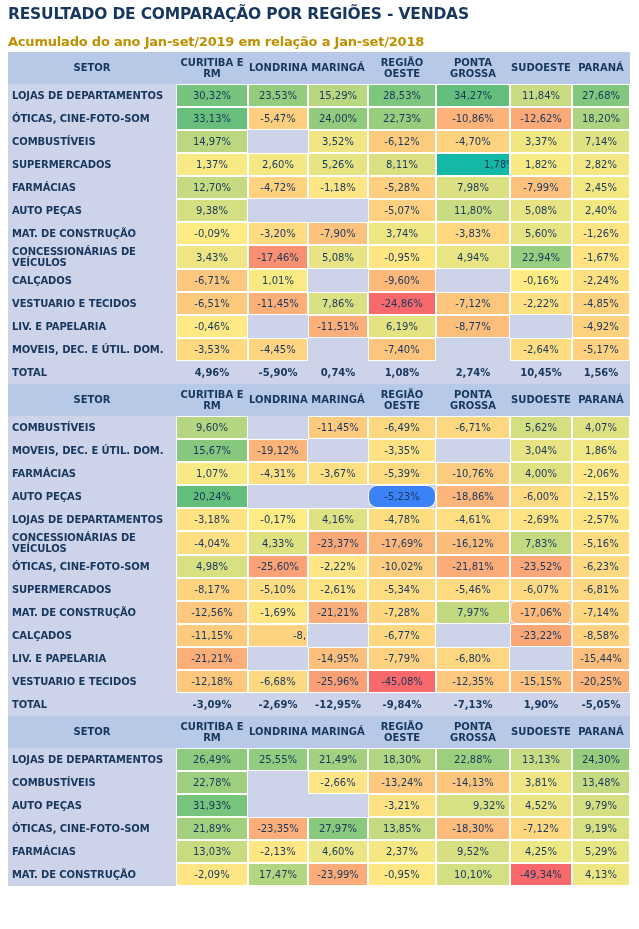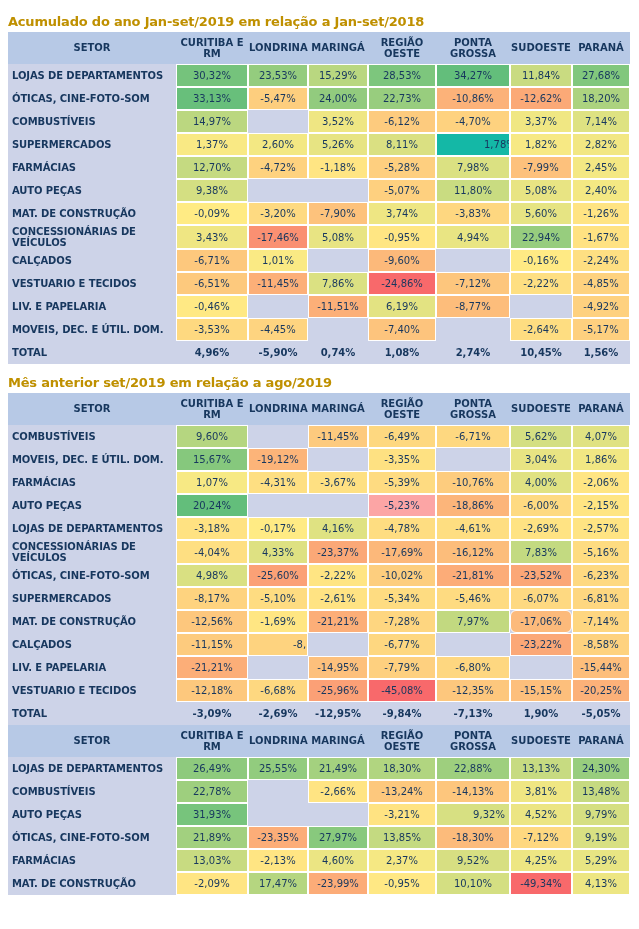--- a/index.html
+++ b/index.html
@@ -37,20 +37,21 @@
     line-height:1.1; letter-spacing:-0.1px; border:none;
   }
   table.heatmap td.filled { border-color:#ffffff; }
   table.heatmap tr.total-row td { font-weight:bold; }
 </style>
 </head>
 <body>
 
 <div class="page">
 
+  <h1>RESULTADO DE COMPARAÇÃO POR REGIÕES - VENDAS</h1>
 
   <section>
     <h2 class="section-title">Acumulado do ano Jan-set/2019 em relação a Jan-set/2018</h2>
     <table class="heatmap">
         <colgroup>
           <col style="width: 168px;">
           <col style="width: 72px;">
           <col style="width: 60px;">
           <col style="width: 60px;">
           <col style="width: 68px;">
@@ -199,21 +200,20 @@
             <td>1,08%</td>
             <td>2,74%</td>
             <td>10,45%</td>
             <td>1,56%</td>
           </tr>
         </tbody>
       </table>
   </section>
 
   <section>
-    <h2 class="section-title">Mês anterior set/2019 em relação a ago/2019</h2>
     <table class="heatmap">
         <colgroup>
           <col style="width: 168px;">
           <col style="width: 72px;">
           <col style="width: 60px;">
           <col style="width: 60px;">
           <col style="width: 68px;">
           <col style="width: 74px;">
           <col style="width: 62px;">
           <col style="width: 58px;">
@@ -259,21 +259,21 @@
             <td class="filled" style="background-color: rgb(254, 219, 129);">-5,39%</td>
             <td class="filled" style="background-color: rgb(253, 204, 126);">-10,76%</td>
             <td class="filled" style="background-color: rgb(224, 226, 130);">4,00%</td>
             <td class="filled" style="background-color: rgb(255, 229, 131);">-2,06%</td>
           </tr>
           <tr>
             <td class="sector">AUTO PEÇAS</td>
             <td class="filled" style="background-color: rgb(99, 190, 123);">20,24%</td>
             <td></td>
             <td></td>
-            <td class="filled" style="background-color: #fca5a5;">-5,23%</td>
+            <td class="filled" style="background-color: #3b82f6; border-radius: 9px;">-5,23%</td>
             <td class="filled" style="background-color: rgb(252, 181, 122);">-18,86%</td>
             <td class="filled" style="background-color: rgb(254, 218, 129);">-6,00%</td>
             <td class="filled" style="background-color: rgb(255, 229, 131);">-2,15%</td>
           </tr>
           <tr>
             <td class="sector">LOJAS DE DEPARTAMENTOS</td>
             <td class="filled" style="background-color: rgb(255, 226, 130);">-3,18%</td>
             <td class="filled" style="background-color: rgb(255, 235, 132);">-0,17%</td>
             <td class="filled" style="background-color: rgb(223, 226, 130);">4,16%</td>
             <td class="filled" style="background-color: rgb(254, 221, 129);">-4,78%</td>

